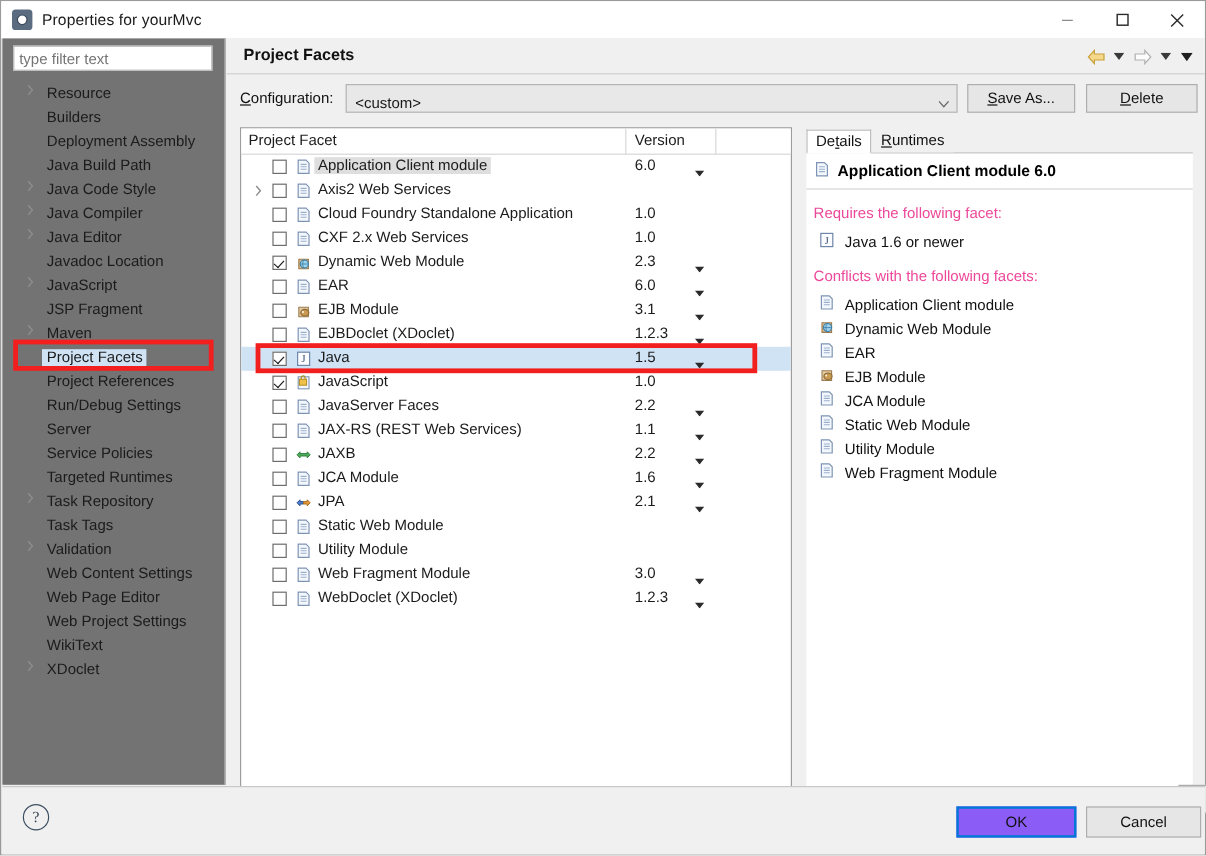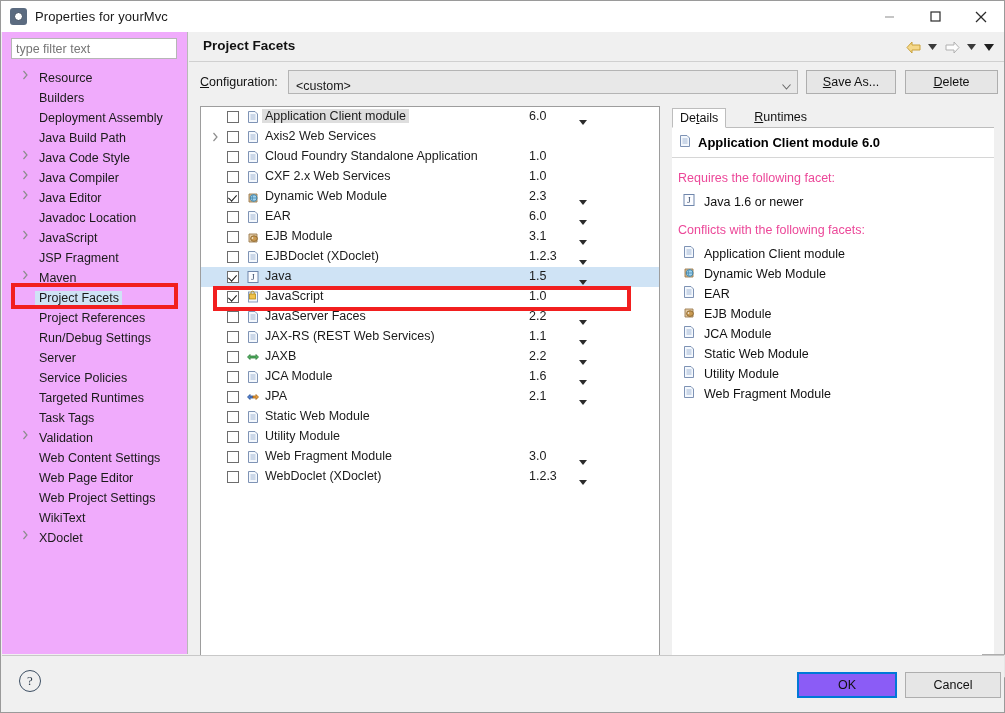--- a/index.html
+++ b/index.html
@@ -58,21 +58,21 @@
     display: flex; align-items: center; justify-content: center;
     color: #5a5a5a;
   }
   .win-btn svg { display: block; }
   .win-btn.close { color: #3a3a3a; }
 
   
   .left-panel {
     position: absolute; left: 1px; top: 31px;
     width: 186px; height: 622px;
-    background: #f0abfc;
+    background: #737373;
     border-right: 1px solid #b8b8b8;
   }
   .filter-box {
     position: absolute; left: 9px; top: 6px;
     width: 166px; height: 21px;
     background: #ffffff;
     border: 1px solid #b6b6b6;
     font-size: 12.5px;
     color: #9b9b9b;
     padding: 0 4px;
@@ -233,21 +233,20 @@
 
   
   .details {
     position: absolute; left: 483px; top: 74px;
     width: 322px; height: 561px;
   }
   .tabs {
     position: relative; height: 22px;
     display: flex; align-items: flex-end;
     border-bottom: 1px solid #bdbdbd;
-    gap: 20px;
   }
   .tab {
     font-size: 12.5px;
     padding: 2px 7px 2px 7px;
     color: #111;
     background: #f0f0f0;
     border: 1px solid transparent;
     position: relative;
   }
   .tab.active {
@@ -437,20 +436,28 @@
         <div class="tree-item">
           <span class="tree-label">Server</span>
         </div>
         <div class="tree-item">
           <span class="tree-label">Service Policies</span>
         </div>
         <div class="tree-item">
           <span class="tree-label">Targeted Runtimes</span>
         </div>
         <div class="tree-item">
+          <span class="tree-arrow">
+            <svg width="7" height="10" viewBox="0 0 7 10">
+              <path d="M1.5 1 L5 5 L1.5 9" fill="none" stroke="#8d8d8d" stroke-width="1.2"></path>
+            </svg>
+          </span>
+          <span class="tree-label">Task Repository</span>
+        </div>
+        <div class="tree-item">
           <span class="tree-label">Task Tags</span>
         </div>
         <div class="tree-item">
           <span class="tree-arrow">
             <svg width="7" height="10" viewBox="0 0 7 10">
               <path d="M1.5 1 L5 5 L1.5 9" fill="none" stroke="#8d8d8d" stroke-width="1.2"></path>
             </svg>
           </span>
           <span class="tree-label">Validation</span>
         </div>
@@ -522,20 +529,26 @@
       </div>
       <button class="btn" id="save-as-btn">
           <span><u>S</u>ave As...</span>
         </button>
       <button class="btn" id="delete-btn">
           <span><u>D</u>elete</span>
         </button>
     </div>
 
     <div class="facet-panel">
+      <div class="facet-head">
+        <div class="c1">Project Facet</div>
+        <div class="sep1"></div>
+        <div class="c2">Version</div>
+        <div class="sep2"></div>
+      </div>
       <div id="facet-rows">
           <div class="facet-row">
             <span class="cbx"></span>
             <span class="fic"><svg width="14" height="14" viewBox="0 0 14 14">
                 <path d="M2.5 1.5 H9 L11.5 4 V12.5 H2.5 Z" fill="#f4f8fd" stroke="#7e93b5" stroke-width="1"></path>
                 <line x1="4.5" y1="5" x2="9.5" y2="5" stroke="#9ab0cf" stroke-width="0.9"></line>
                 <line x1="4.5" y1="7" x2="9.5" y2="7" stroke="#9ab0cf" stroke-width="0.9"></line>
                 <line x1="4.5" y1="9" x2="9.5" y2="9" stroke="#9ab0cf" stroke-width="0.9"></line>
               </svg></span>
             <span class="fname hl">Application Client module</span>

